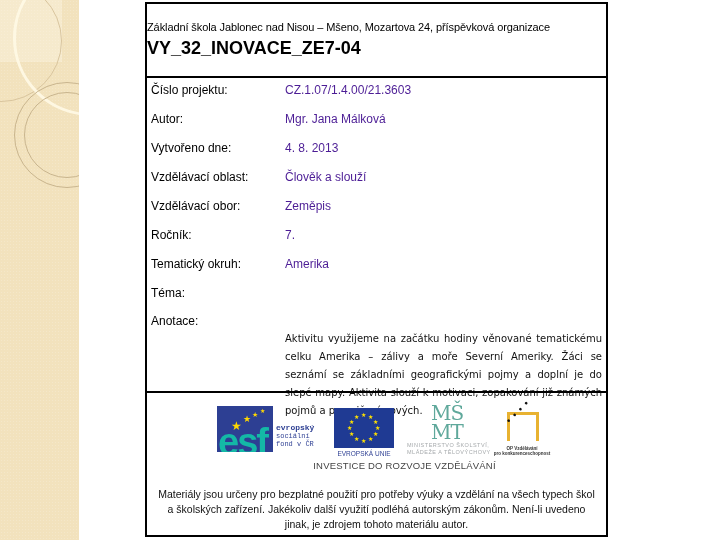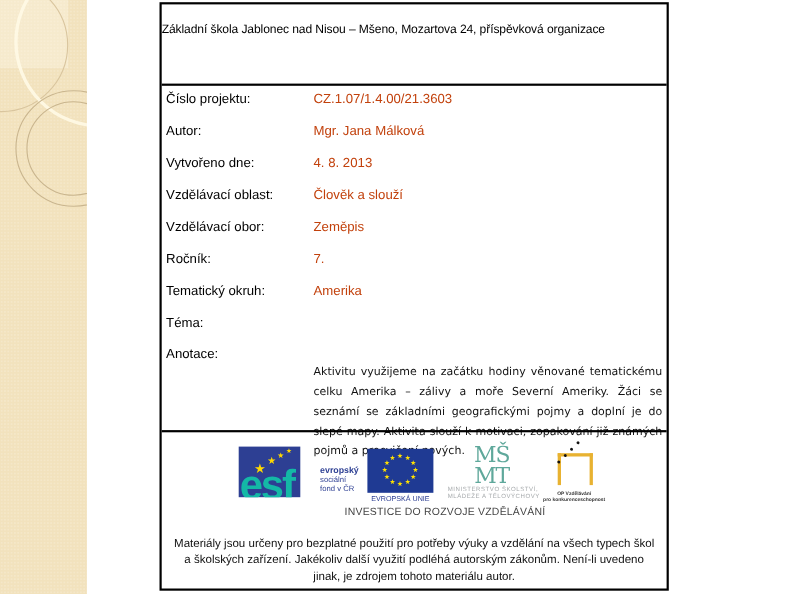--- a/index.html
+++ b/index.html
@@ -56,21 +56,21 @@
   .rows { position: absolute; left: 0; top: 74px; width: 459px; }
   .row {
     position: absolute; left: 0; width: 459px; height: 22px;
   }
   .row .label {
     position: absolute; left: 4px; top: 0;
     font-size: 12px; font-weight: normal; white-space: nowrap;
   }
   .row .value {
     position: absolute; left: 138px; top: 0;
-    font-size: 12px; white-space: nowrap; color: #c2410c;
+    font-size: 12px; white-space: nowrap; color: #4c1d95;
   }
   .annotation {
     position: absolute; left: 138px; top: 0; width: 317px;
     font-family: "DejaVu Sans", sans-serif;
     font-size: 10px; line-height: 18px; text-align: justify; color: #111; margin-top: 16px;
   }
   .divider2 {
     position: absolute; left: 0; top: 387px; width: 459px; height: 0;
     border-top: 2px solid #000;
   }
@@ -80,22 +80,22 @@
   .esf {
     position: absolute; left: 70px; top: 4px; width: 56px; height: 46px;
     background: #2d3f93; overflow: hidden;
   }
   .esf .star { position: absolute; color: #ffd800; font-size: 9px; line-height: 9px; }
   .esf .letters {
     position: absolute; left: 1px; top: 15px;
     font-size: 38px; font-weight: bold; color: #14b8a6; letter-spacing: -2px;
   }
   .esf-text {
-    position: absolute; left: 144px; top: 22px;
-    font-size: 7px; line-height: 8px; color: #2d3f93;
+    position: absolute; left: 129px; top: 22px;
+    font-size: 7px; line-height: 8px; color: #2d3f93; font-family: Liberation Mono, monospace;
   }
   .esf-text b { font-size: 8px; }
   .eu {
     position: absolute; left: 187px; top: 6px; width: 60px; height: 40px;
     background: #1f3a93;
   }
   .eu .ring {
     position: absolute; left: 14px; top: 4px; width: 32px; height: 32px;
   }
   .eu .s { position: absolute; color: #ffe100; font-size: 6px; line-height: 6px; }
@@ -145,20 +145,21 @@
   <div class="tile"></div>
   <div class="arc2"></div>
   <div class="arc1"></div>
   <div class="ring-outer"></div>
   <div class="ring-inner"></div>
 </div>
 
 <div class="sheet">
   <div class="header">
     <div class="school">Základní škola Jablonec nad Nisou – Mšeno, Mozartova 24, příspěvková organizace</div>
+    <div class="code">VY_32_INOVACE_ZE7-04</div>
   </div>
 
   <div class="rows">
     <div class="row" style="top:5px">
       <span class="label">Číslo projektu:</span>
       <span class="value">CZ.1.07/1.4.00/21.3603</span>
     </div>
     <div class="row" style="top:34px">
       <span class="label">Autor:</span>
       <span class="value">Mgr. Jana Málková</span>

